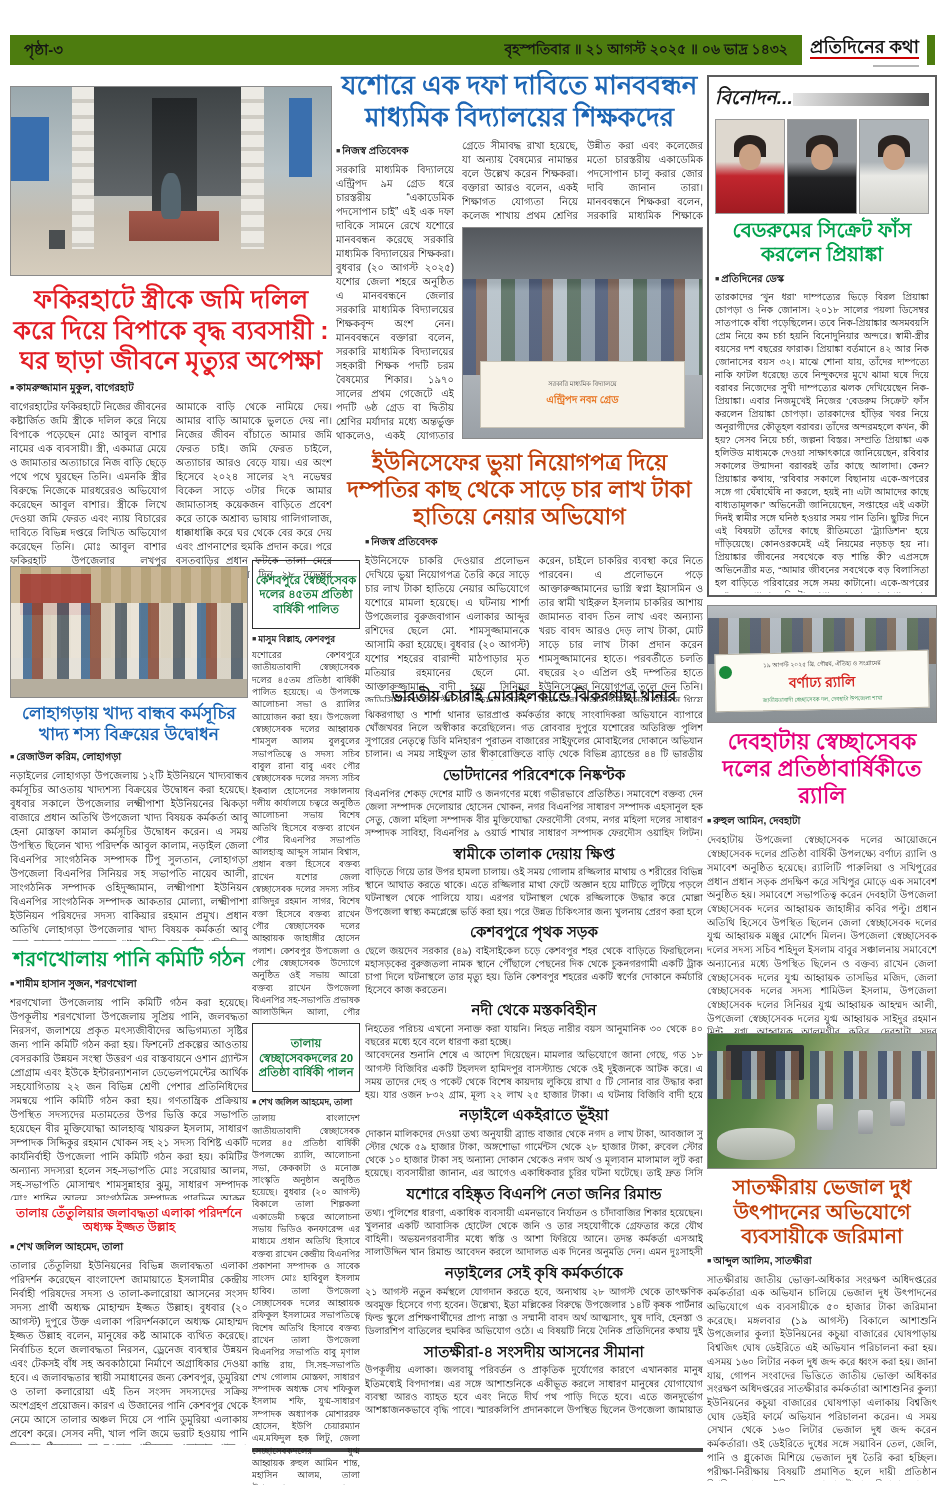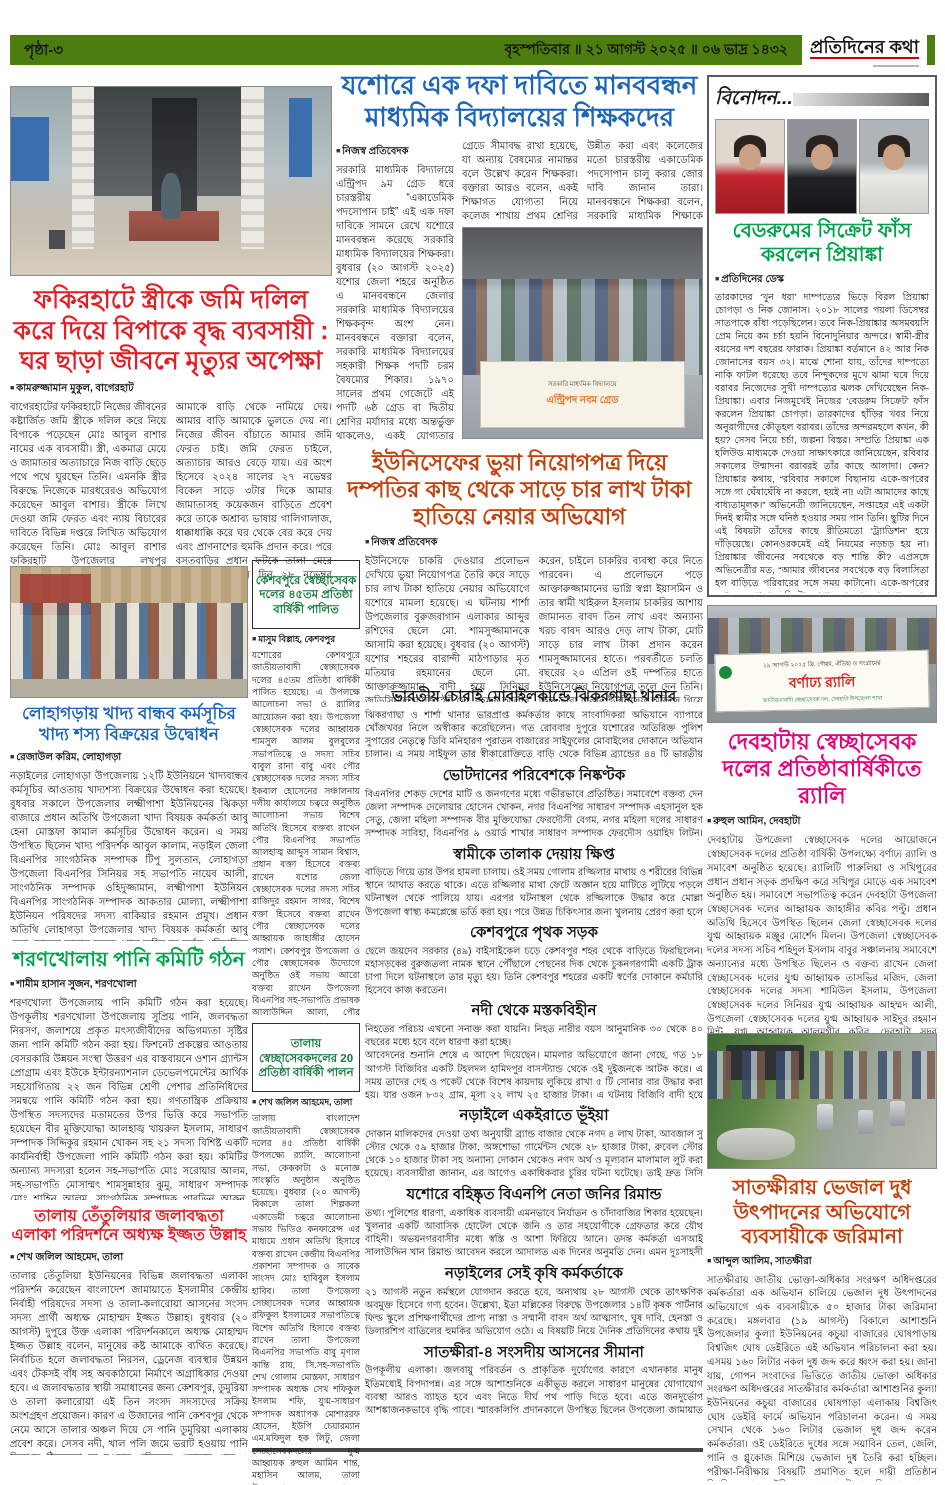--- a/index.html
+++ b/index.html
@@ -127,21 +127,21 @@
   .story-body { font-size:9.5px; line-height:1.38; text-align:justify; max-height:53px; overflow:hidden; }
 
   #mid-rule { left:252px; top:1448px; width:451px; height:4px; background:#474747; }
 
   #left-col2 { left:10px; top:566px; width:238px; }
   #left-col2 .headline { margin:6px 0 2px; }
   #lohagora-hl { font-size:17px; }
   #lohagora-body { height:172px; }
   #sharankhola-hl { font-size:20px; margin-top:8px; }
   #sharankhola-body { height:204px; }
-  #tetulia-hl { font-size:16px; margin-top:8px; }
+  #tetulia-hl { font-size:12px; margin-top:8px; }
   #tetulia-body { height:186px; }
 
   #keshob-col { left:252px; top:560px; width:108px; }
   .boxed-hl { border:1.5px solid #2f2f2f; padding:12px 2px; font-size:11.5px; font-weight:bold;
      text-align:center; line-height:1.25; }
   #keshob-col .byline { font-size:8.8px; margin:3px 0 2px; }
   #keshob-col .body-text { font-size:8.8px; line-height:1.4; }
   #keshob-body1 { height:368px; }
   #tala2-hl { margin-top:6px; }
   #keshob-body2 { height:386px; }

